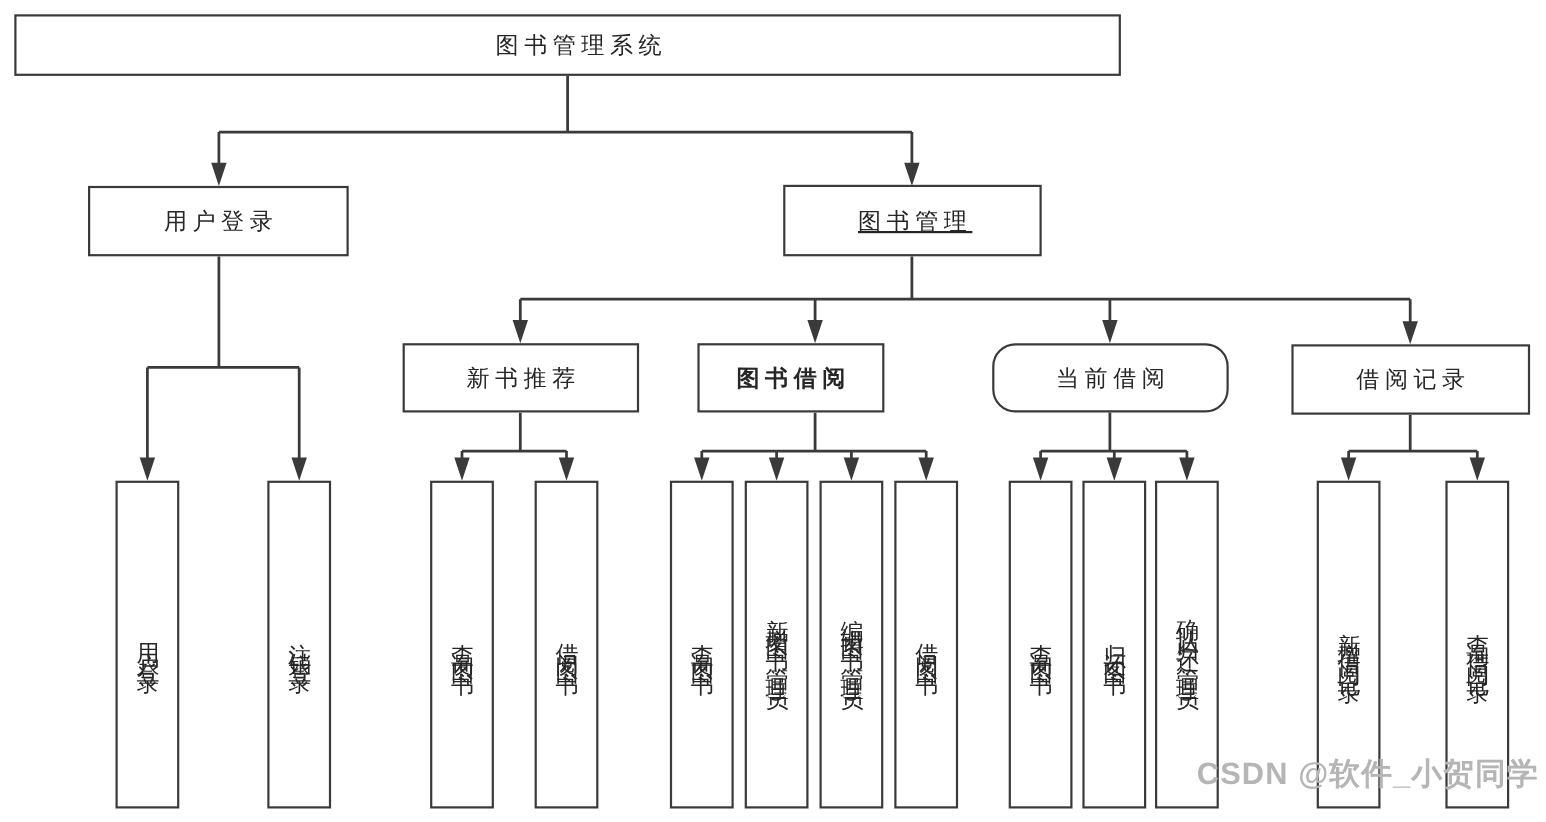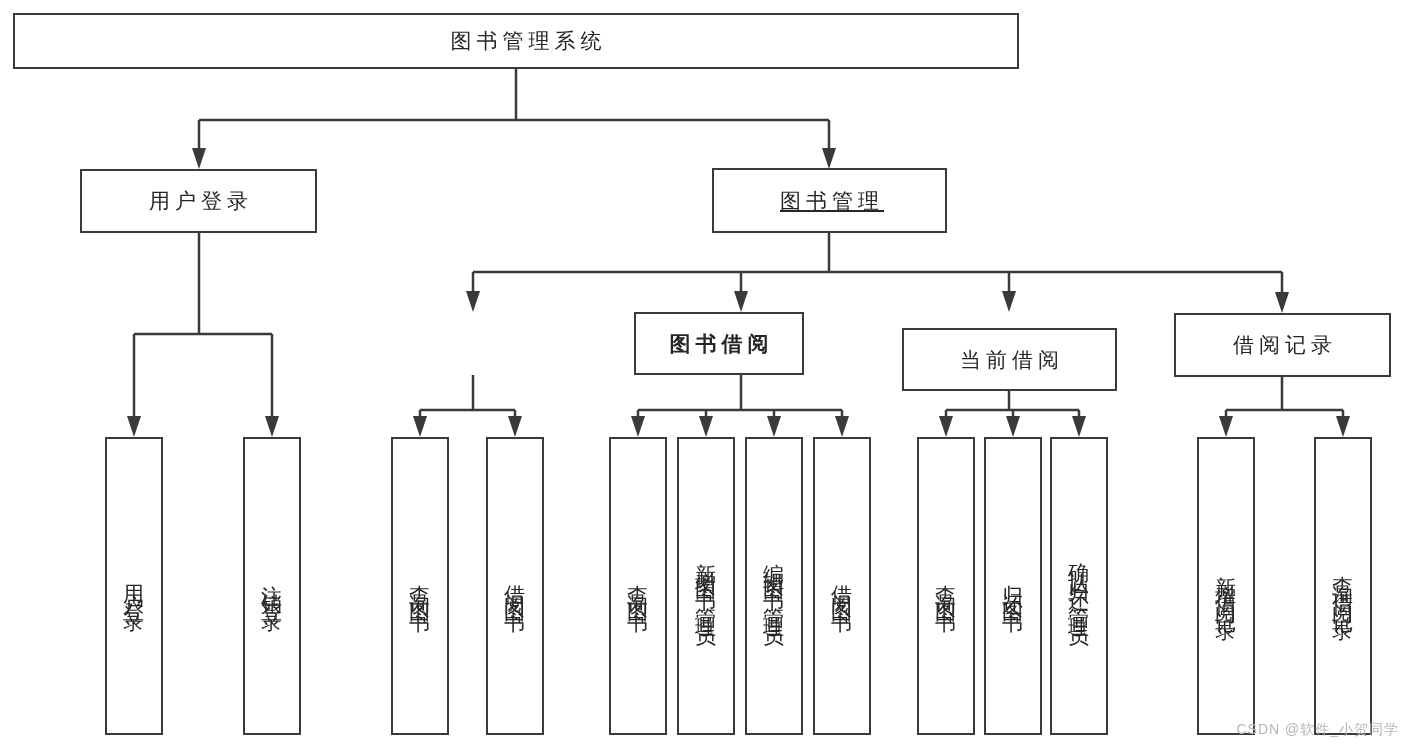--- a/index.html
+++ b/index.html
@@ -30,26 +30,27 @@
   }
   .leaf .lbl {
     writing-mode:vertical-rl;
     text-orientation:mixed;
     font-size:21px;
     letter-spacing:9px;
     line-height:1;
   }
   .watermark {
     position:absolute;
-    right:6px; bottom:8px;
-    font-size:14px;
+    right:6px; bottom:24px;
+    font-size:28px;
     color:#b5b5b5;
     letter-spacing:1px;
     white-space:nowrap;
     z-index:2;
+    font-weight:bold;
   }
 </style>
 </head>
 <body>
 
 <div class="stage">
 
   <svg class="wires" width="1405" height="747" viewBox="0 0 1405 747">
     <path class="wire" d="
       M516 69 V120  M199 120 H829  M199 120 V152  M829 120 V152
@@ -73,24 +74,27 @@
     <span class="lbl">图书管理系统</span>
   </div>
 
   <div class="node hnode" style="left:80px; top:169px; width:237px; height:64px;">
     <span class="lbl">用户登录</span>
   </div>
   <div class="node hnode" style="left:712px; top:168px; width:235px; height:65px;text-decoration:underline;">
     <span class="lbl">图书管理</span>
   </div>
 
+  <div class="node hnode" style="left:366px; top:312px; width:215px; height:63px;">
+    <span class="lbl">新书推荐</span>
+  </div>
   <div class="node hnode" style="left:634px; top:312px; width:170px; height:63px;font-weight:bold;">
     <span class="lbl">图书借阅</span>
   </div>
-  <div class="node hnode" style="left:902px; top:328px; width:215px; height:63px;">
+  <div class="node hnode" style="left:902px; top:312px; width:215px; height:63px;border-radius:21px;">
     <span class="lbl">当前借阅</span>
   </div>
   <div class="node hnode" style="left:1174px; top:313px; width:217px; height:64px;font-family:Liberation Serif, serif;">
     <span class="lbl">借阅记录</span>
   </div>
 
   <div class="node leaf" style="left:105px; top:437px; width:58px; height:298px;">
     <span class="lbl">用户登录</span>
   </div>
   <div class="node leaf" style="left:243px; top:437px; width:58px; height:298px;">

